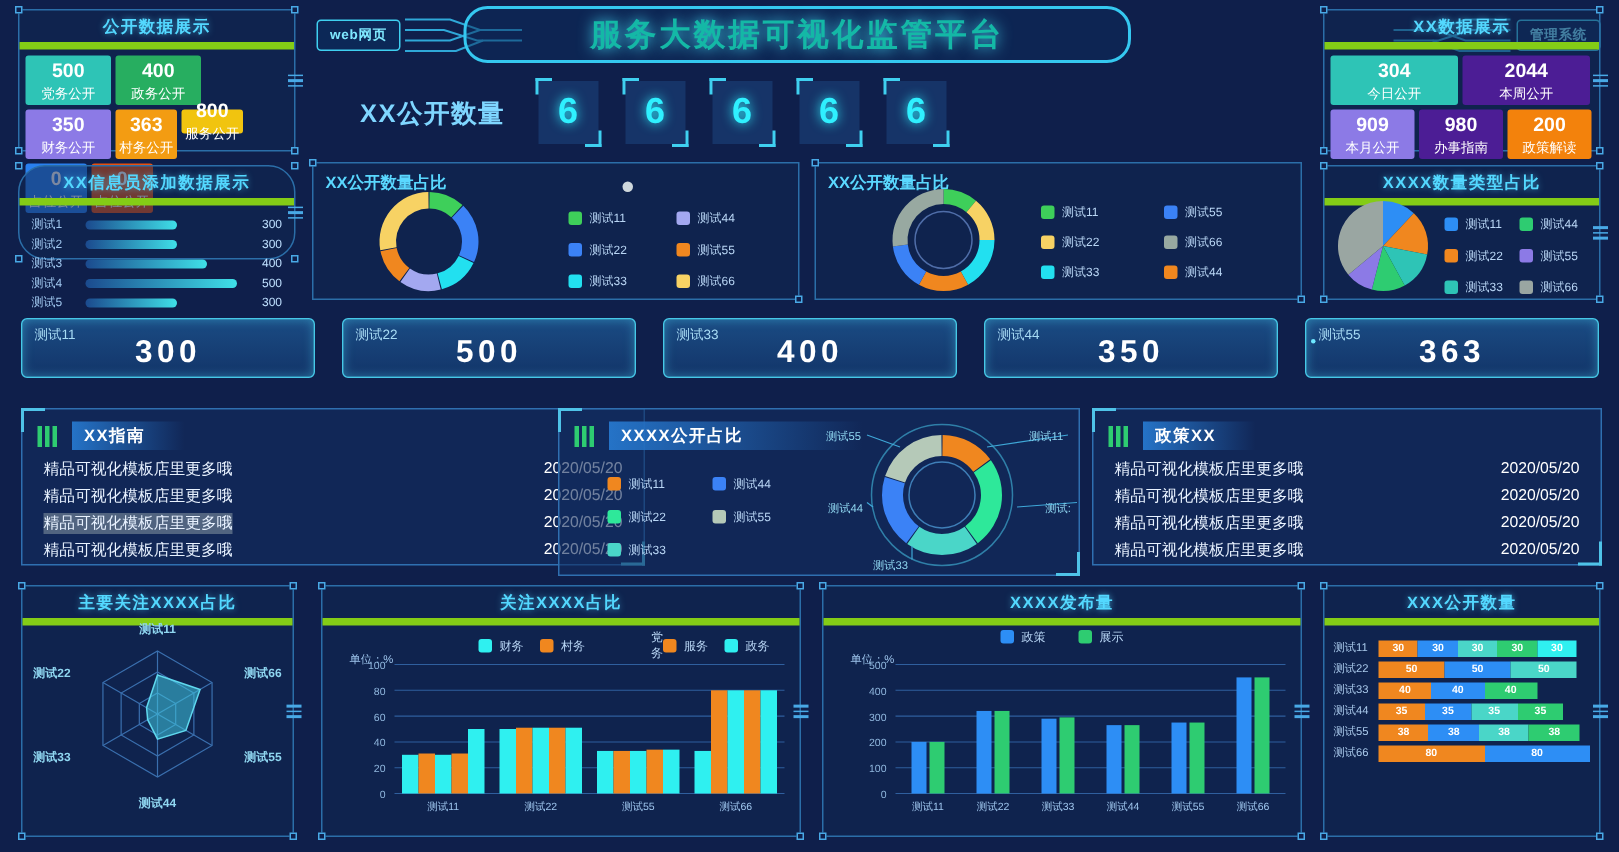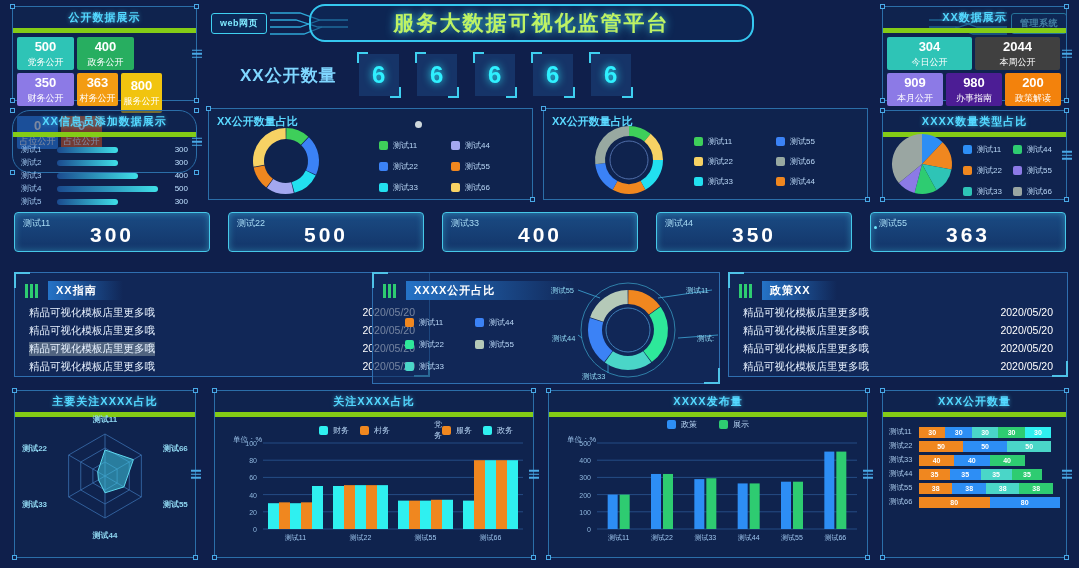--- a/index.html
+++ b/index.html
@@ -24,21 +24,21 @@
   .corner.bl{left:-3px;bottom:-3px;} .corner.br{right:-3px;bottom:-3px;}
   .side-deco { position:absolute; right:-6px; top:50%; transform:translateY(-50%); }
   .side-deco i { display:block; width:10px; height:1.5px; background:#49a9e6; margin:2px 0; }
 
   
   .header { position:absolute; left:0; top:0; width:1079px; height:46px; }
   .hdr-title {
     position:absolute; left:309px; top:4px; width:445px; height:38px;
     border:2px solid #35c8f0; border-radius:16px;
     display:flex; align-items:center; justify-content:center;
-    color:#bef264; font-size:21px; font-weight:bold; letter-spacing:2px;
+    color:#14b8a6; font-size:21px; font-weight:bold; letter-spacing:2px;
     text-shadow:0 0 10px rgba(71,230,255,.9);
     background:rgba(12,44,92,.5);
   }
   .hdr-btn {
     position:absolute; top:13px; border:1px solid #3fd0f0; border-radius:3px;
     padding:3px 8px; font-size:9px; color:#7fe9ff; background:rgba(12,44,92,.7);
     font-weight:bold; letter-spacing:.5px;
   }
   .hdr-btn.left { left:211px; }
   .hdr-btn.right { right:12px; }
@@ -171,21 +171,21 @@
           <div class="k">政务公开</div>
         </div>
         <div class="tile" style="background: rgb(140, 122, 230); width: 57px; height: 33px;">
           <div class="v">350</div>
           <div class="k">财务公开</div>
         </div>
         <div class="tile" style="background: rgb(243, 156, 18); width: 41px; height: 33px;">
           <div class="v">363</div>
           <div class="k">村务公开</div>
         </div>
-        <div class="tile" style="background: rgb(241, 196, 15); width: 41px; height: 40px;">
+        <div class="tile" style="background: rgb(241, 196, 15); width: 41px; height: 16px;">
           <div class="v">800</div>
           <div class="k">服务公开</div>
         </div>
         <div class="tile" style="background: rgb(41, 128, 239); width: 41px; height: 33px;">
           <div class="v">0</div>
           <div class="k">占位公开</div>
         </div>
         <div class="tile" style="background: rgb(232, 80, 14); width: 41px; height: 33px;">
           <div class="v">0</div>
           <div class="k">占位公开</div>
@@ -202,21 +202,21 @@
         <i></i>
         <i></i>
         <i></i>
       </div>
     <div class="panel-title">XX数据展示</div>
     <div class="tiles" id="xd-tiles">
         <div class="tile" style="background: rgb(46, 196, 182); width: 85px; height: 33px;">
           <div class="v">304</div>
           <div class="k">今日公开</div>
         </div>
-        <div class="tile" style="background: #404040; width: 85px; height: 33px;">
+        <div class="tile" style="background: #4c1d95; width: 85px; height: 33px;">
           <div class="v">2044</div>
           <div class="k">本周公开</div>
         </div>
         <div class="tile" style="background: rgb(140, 122, 230); width: 56px; height: 33px;">
           <div class="v">909</div>
           <div class="k">本月公开</div>
         </div>
         <div class="tile" style="background: #4c1d95; width: 56px; height: 33px;">
           <div class="v">980</div>
           <div class="k">办事指南</div>

